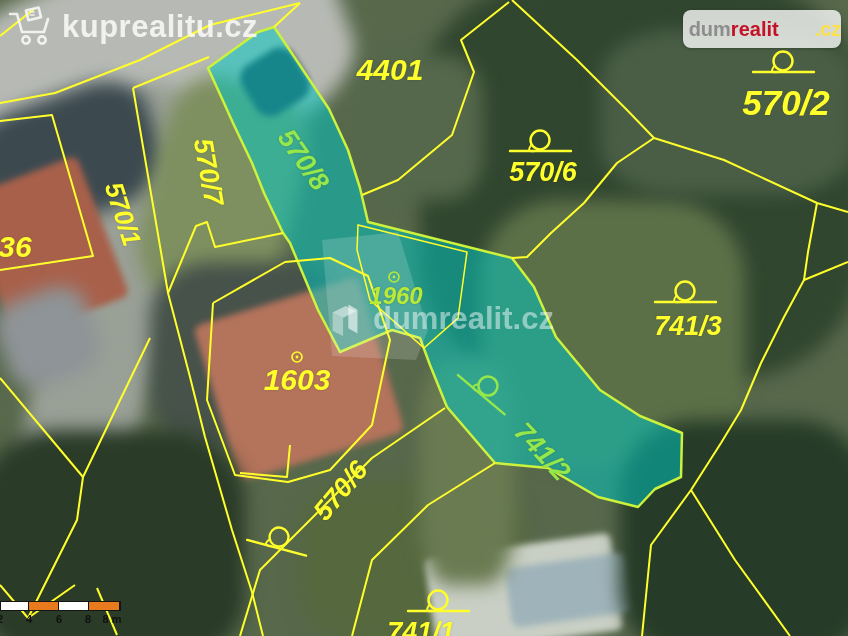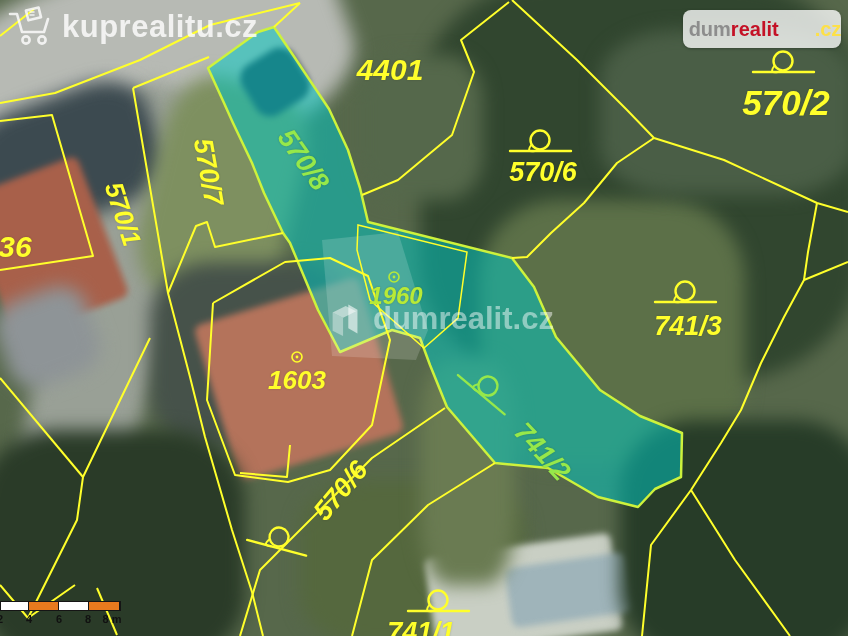--- a/index.html
+++ b/index.html
@@ -130,21 +130,21 @@
   <div id="labels">
       <div class="parcel-label" style="left: 390px; top: 70px; font-size: 30px; color: rgb(255, 255, 43); transform: translate(-50%, -50%) rotate(0deg);">4401</div>
       <div class="parcel-label" style="left: 786px; top: 102px; font-size: 35px; color: rgb(255, 255, 43); transform: translate(-50%, -50%) rotate(0deg);">570/2</div>
       <div class="parcel-label" style="left: 543px; top: 172px; font-size: 27px; color: rgb(255, 255, 43); transform: translate(-50%, -50%) rotate(0deg);">570/6</div>
       <div class="parcel-label" style="left: 208px; top: 172px; font-size: 27px; color: rgb(255, 255, 43); transform: translate(-50%, -50%) rotate(80deg);">570/7</div>
       <div class="parcel-label" style="left: 303px; top: 160px; font-size: 27px; color: rgb(150, 232, 74); transform: translate(-50%, -50%) rotate(55deg);">570/8</div>
       <div class="parcel-label" style="left: 123px; top: 214px; font-size: 26px; color: rgb(255, 255, 43); transform: translate(-50%, -50%) rotate(72deg);">570/1</div>
       <div class="parcel-label" style="left: 15px; top: 247px; font-size: 30px; color: rgb(255, 255, 43); transform: translate(-50%, -50%) rotate(0deg);">36</div>
       <div class="parcel-label" style="left: 396px; top: 296px; font-size: 24px; color: rgb(184, 234, 54); transform: translate(-50%, -50%) rotate(0deg);">1960</div>
       <div class="parcel-label" style="left: 688px; top: 326px; font-size: 27px; color: rgb(255, 255, 43); transform: translate(-50%, -50%) rotate(0deg);">741/3</div>
-      <div class="parcel-label" style="left: 297px; top: 380px; font-size: 26px; color: rgb(255, 255, 43); transform: translate(-50%, -50%) rotate(0deg);">1603</div>
+      <div class="parcel-label" style="left: 297px; top: 380px; font-size: 30px; color: rgb(255, 255, 43); transform: translate(-50%, -50%) rotate(0deg);">1603</div>
       <div class="parcel-label" style="left: 542px; top: 452px; font-size: 27px; color: rgb(150, 232, 74); transform: translate(-50%, -50%) rotate(47deg);">741/2</div>
       <div class="parcel-label" style="left: 341px; top: 491px; font-size: 27px; color: rgb(255, 255, 43); transform: translate(-50%, -50%) rotate(-50deg);">570/6</div>
       <div class="parcel-label" style="left: 421px; top: 632px; font-size: 27px; color: rgb(255, 255, 43); transform: translate(-50%, -50%) rotate(0deg);">741/1</div>
     </div>
 
   <div id="watermark">
     <svg width="34" height="40" viewBox="0 0 26 28">
       <polygon points="2,9 12,4 20,8 10,13" fill="rgba(255,255,255,.55)"></polygon>
       <polygon points="2,9 10,13 10,27 2,23" fill="rgba(255,255,255,.40)"></polygon>
       <polygon points="14,3 21,7 21,25 14,21" fill="rgba(255,255,255,.62)"></polygon>

